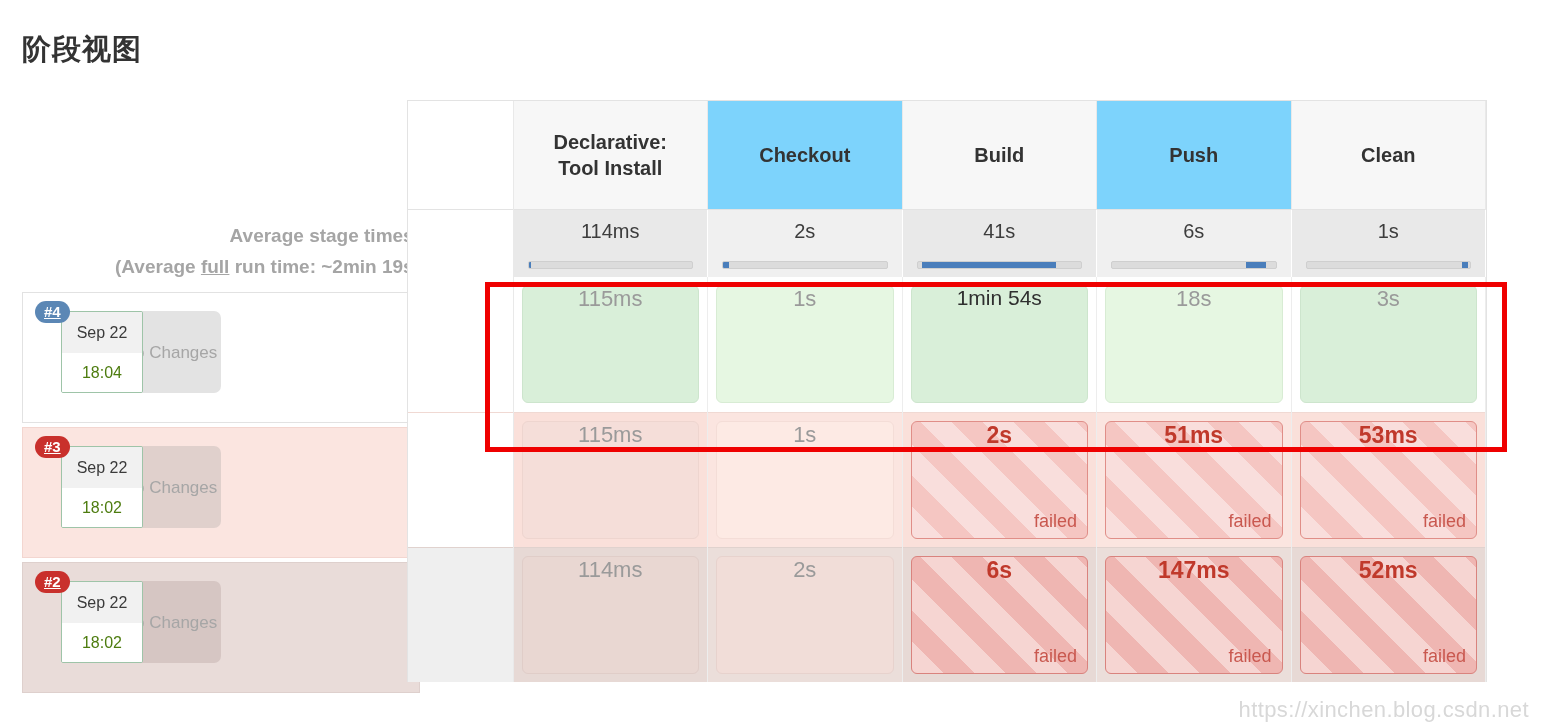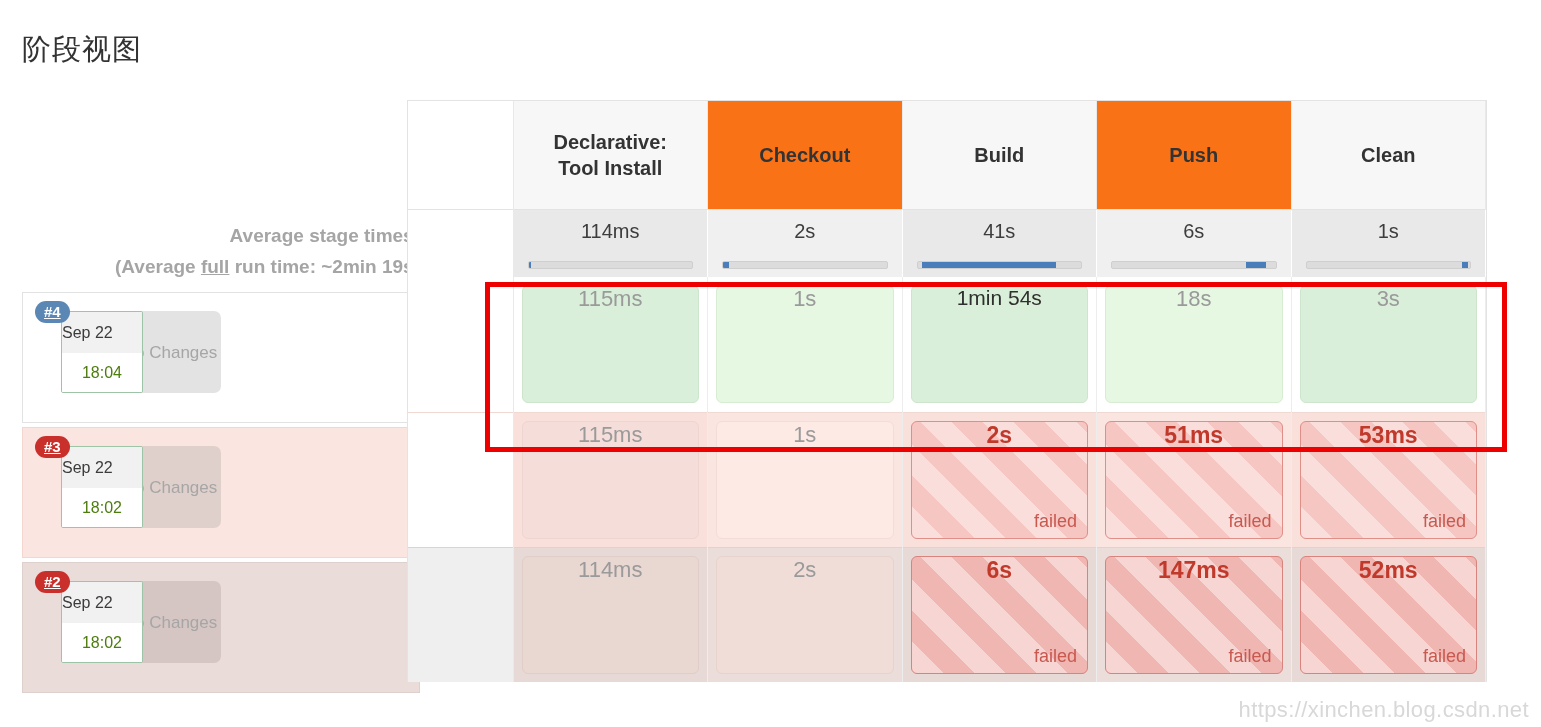--- a/index.html
+++ b/index.html
@@ -6,21 +6,21 @@
   body{
     width:1541px;height:727px;
     background:#ffffff;
     font-family:"Liberation Sans","DejaVu Sans",sans-serif;
     overflow:hidden;position:relative;
   }
 
   
   #page-title{
     position:absolute;left:22px;top:30px;
-    font-size:29px;font-weight:normal;color:#333333;
+    font-size:29px;font-weight:bold;color:#333333;
     letter-spacing:1px;
   }
 
   
   #left-region{
     position:absolute;left:22px;top:96px;
     width:400px;height:620px;
   }
   #avg-caption{
     position:absolute;left:0px;top:124px;width:398px;
@@ -69,21 +69,21 @@
     position:absolute;left:38px;top:18px;
     width:82px;height:82px;
     border:1px solid #9ec4a8;
     border-radius:2px;
     background:#ffffff;
     box-sizing:border-box;
     z-index:2;
     overflow:hidden;
   }
   .datebox .d{
-    height:41px;line-height:41px;
+    height:41px;line-height:41px;text-align:center;
     font-size:16px;color:#3b3b3b;background:#f1f1f1;
   }
   .datebox .t{
     height:40px;line-height:40px;text-align:center;
     font-size:16px;color:#4d7c0f;background:#ffffff;
   }
 
   
   #stage-panel{
     position:absolute;left:407px;top:100px;
@@ -104,21 +104,21 @@
   
   .hdr-cell{
     height:108px;
     text-align:center;vertical-align:middle;
     font-size:20px;font-weight:bold;color:#333333;
     line-height:26px;
     border-right:1px solid #e9e9e9;
     box-sizing:border-box;
   }
   .hdr-cell.odd{background:#f7f7f7;}
-  .hdr-cell.even{background:#f97316;}
+  .hdr-cell.even{background:#7dd3fc;}
   .hdr-cell.blank{background:#ffffff;border-right:1px solid #e9e9e9;}
 
   
   .avg-cell{
     height:68px;
     text-align:center;vertical-align:top;
     border-top:1px solid #e3e3e3;
     border-right:1px solid #ffffff;
     box-sizing:border-box;
     padding-top:10px;

